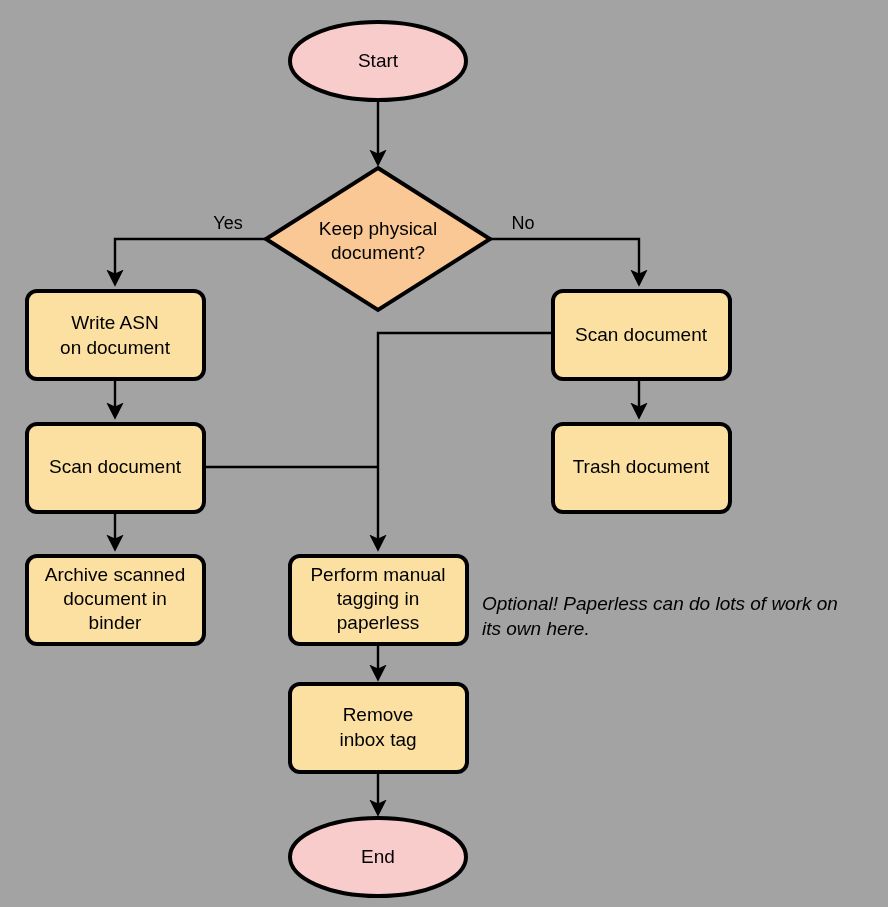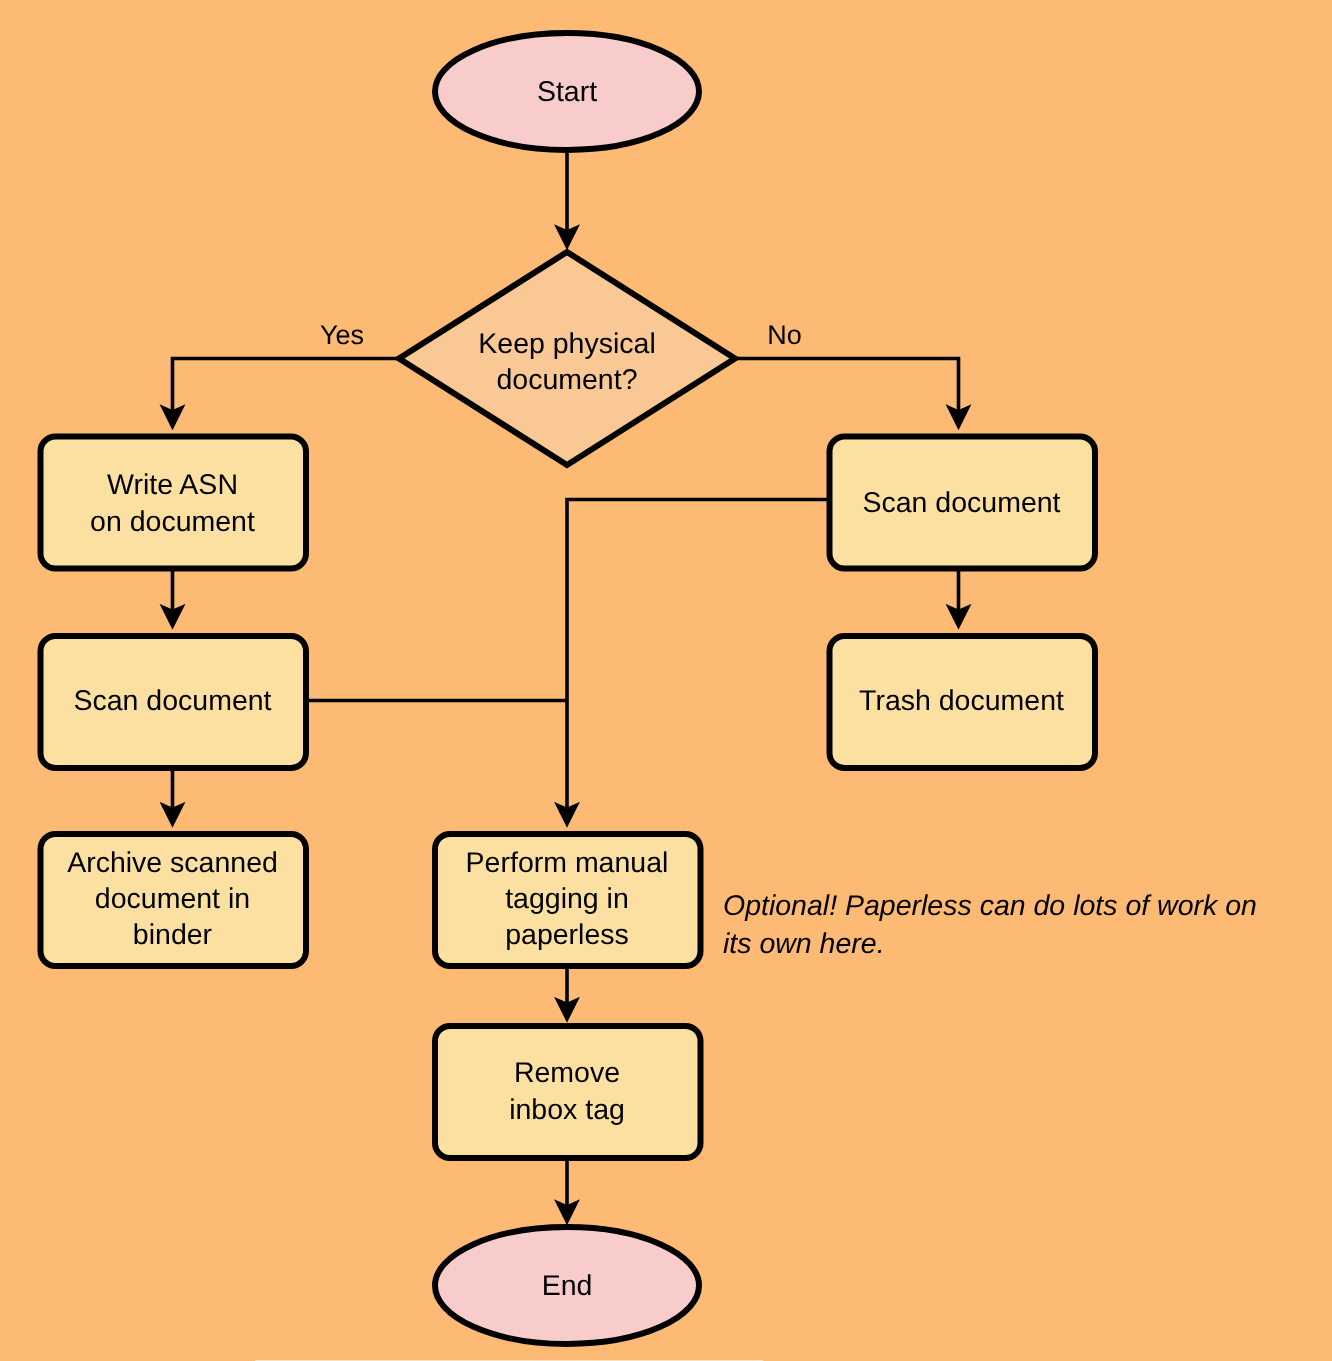--- a/index.html
+++ b/index.html
@@ -10,21 +10,21 @@
   body {
     width: 888px;
     height: 907px;
     font-family: "Liberation Sans", sans-serif;
     overflow: hidden;
   }
   #diagram-root {
     position: relative;
     width: 888px;
     height: 907px;
-    background: #fdba74;
+    background: #a3a3a3;
   }
   svg#flow-canvas {
     position: absolute;
     left: 0;
     top: 0;
     width: 888px;
     height: 907px;
   }
   .node-text {
     font-family: "Liberation Sans", sans-serif;

